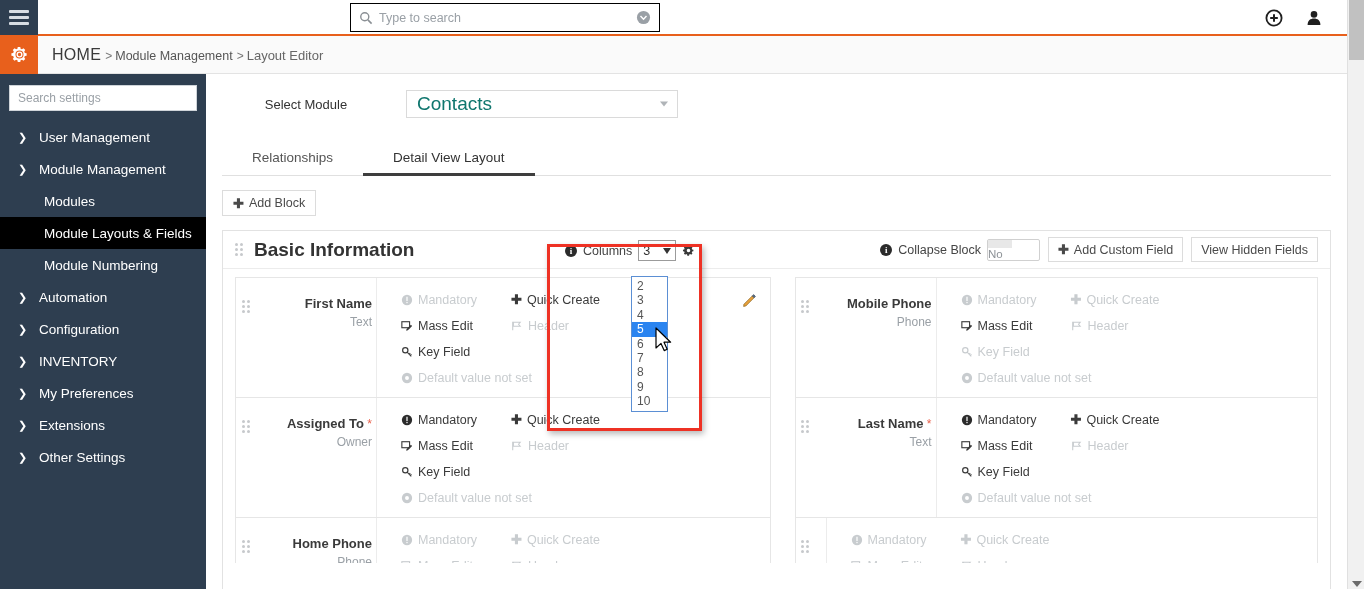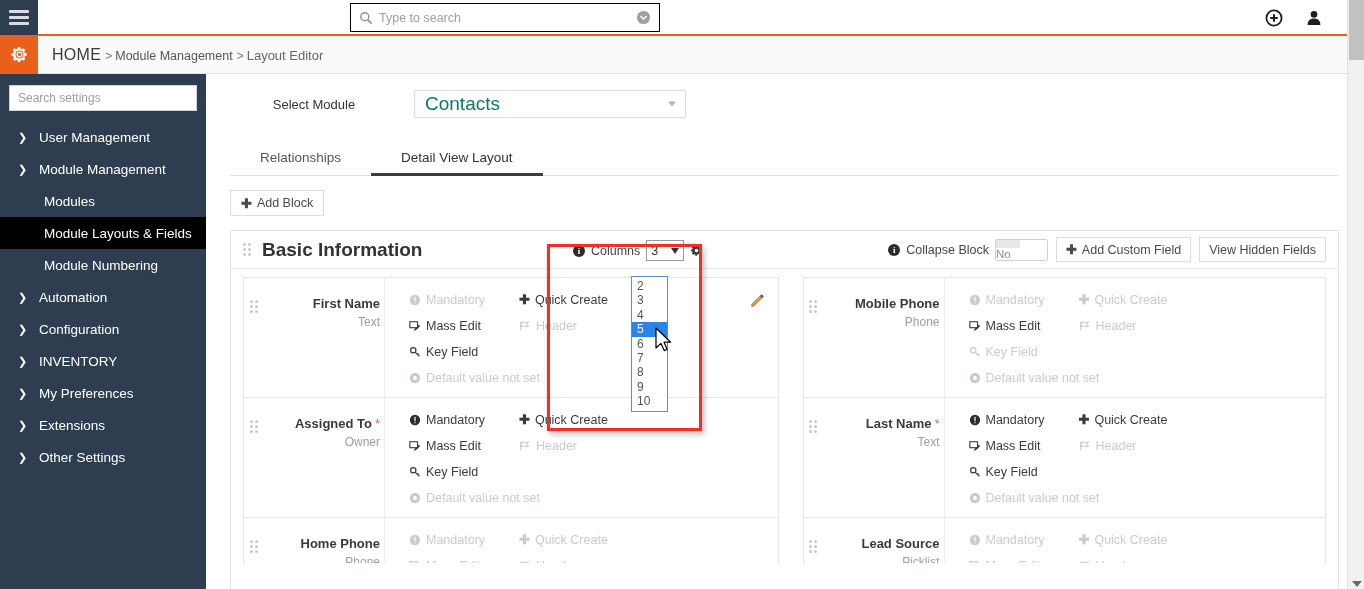--- a/index.html
+++ b/index.html
@@ -89,21 +89,21 @@
   }
   .nav-item .chev { width: 12px; flex: 0 0 12px; margin-right: 9px; color: #ffffff; font-size: 11px; line-height: 1; }
   .nav-sub {
     display: flex; align-items: center; height: 32px; padding-left: 44px;
     color: #ffffff; font-size: 13.5px; cursor: pointer;
   }
   .nav-sub.active { background: #000000; }
 
   
   .content {
-    position: absolute; left: 214px; top: 74px; width: 1141px; height: 515px;
+    position: absolute; left: 206px; top: 74px; width: 1141px; height: 515px;
     background: #ffffff; overflow: hidden;
   }
   .module-row {
     display: flex; align-items: center; padding: 16px 0 0 0;
   }
   .module-label {
     width: 200px; text-align: center; font-size: 13px; color: #333;
   }
   .module-select {
     position: relative; width: 272px; height: 28px; border: 1px solid #dadada;
@@ -754,24 +754,20 @@
           <div class="field clipped">
             <div class="f-grip">
               <span class="grip">
                   <i></i>
                   <i></i>
                   <i></i>
                   <i></i>
                   <i></i>
                   <i></i>
                 </span>
-            </div>
-            <div class="f-name">
-              <span class="nm">Lead Source</span>
-              <span class="ty">Picklist</span>
             </div>
             <div class="f-opts">
               <span class="opt off">
                 <svg class="gi" viewBox="0 0 14 14">
                     <circle cx="7" cy="7" r="6" fill="#c8cccf"></circle>
                     <rect x="6.3" y="3.2" width="1.4" height="5" fill="#fff"></rect>
                     <rect x="6.3" y="9.2" width="1.4" height="1.5" fill="#fff"></rect>
                   </svg>
                 <span>Mandatory</span>
               </span>

